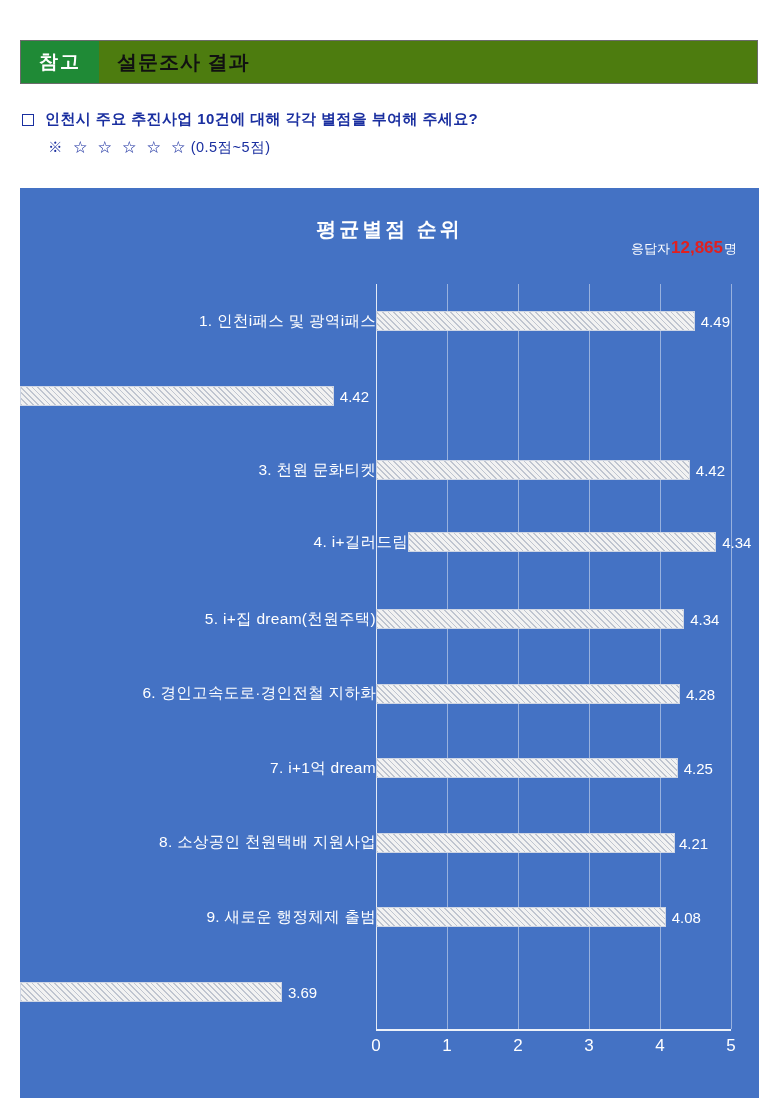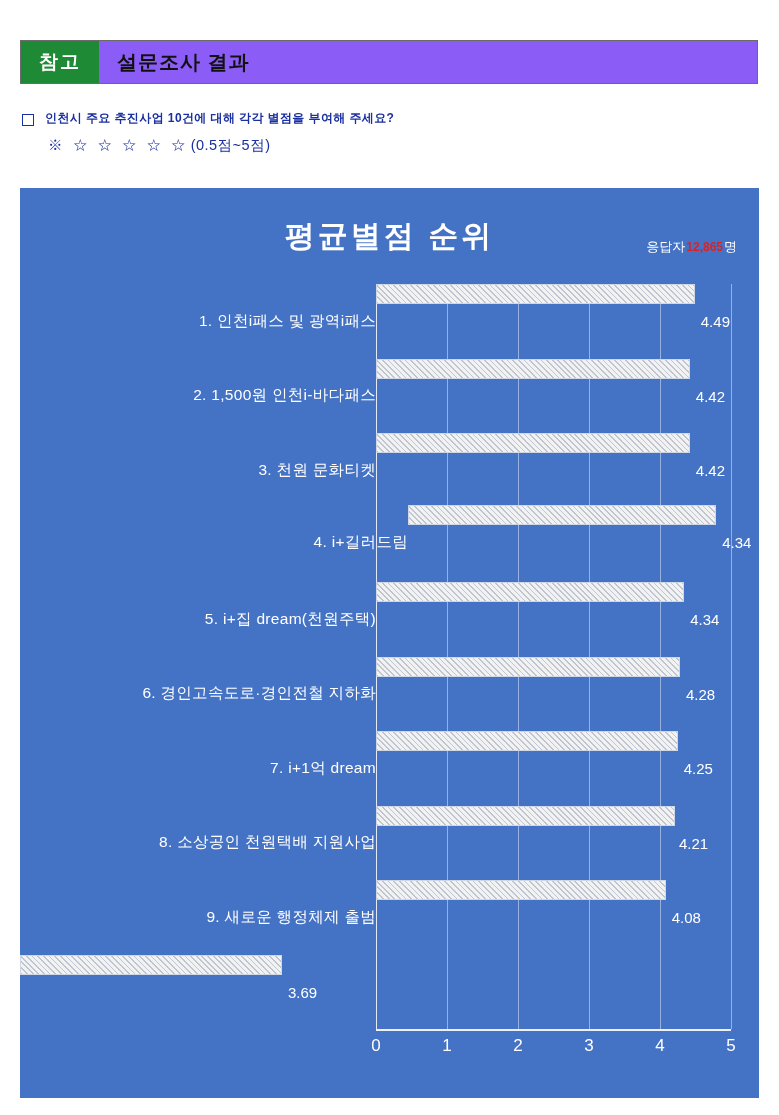--- a/index.html
+++ b/index.html
@@ -20,21 +20,21 @@
   .header-row {
     position: absolute;
     left: 20px;
     top: 40px;
     width: 738px;
     height: 44px;
     display: flex;
     align-items: stretch;
     border: 1px solid #6b6b6b;
     box-sizing: border-box;
-    background: #8b5cf6;
+    background: #4d7c0f;
   }
   .header-tag {
     width: 78px;
     background: #1f8a36;
     color: #ffffff;
     font-size: 19px;
     font-weight: bold;
     display: flex;
     align-items: center;
     justify-content: center;
@@ -55,21 +55,21 @@
   
   .question-block {
     position: absolute;
     left: 22px;
     top: 110px;
     width: 740px;
   }
   .question-line {
     display: flex;
     align-items: flex-start;
-    font-size: 12px;
+    font-size: 15px;
     font-weight: bold;
     color: #1a2fa0;
     letter-spacing: 0.4px;
   }
   .q-checkbox {
     width: 12px;
     height: 12px;
     border: 1.6px solid #1a2fa0;
     margin-right: 11px;
     margin-top: 4px;
@@ -97,37 +97,37 @@
     height: 910px;
     background: #4472c4;
     box-sizing: border-box;
   }
   .chart-title {
     position: absolute;
     left: 0;
     top: 28px;
     width: 100%;
     text-align: center;
-    font-size: 30px;
+    font-size: 20px;
     font-weight: bold;
     color: #ffffff;
     letter-spacing: 3px;
   }
   .respondents {
     position: absolute;
     right: 22px;
     top: 50px;
     font-size: 13px;
     color: #ffffff;
     white-space: nowrap;
   }
   .respondents .count {
     color: #e02020;
     font-weight: bold;
-    font-size: 12px;
+    font-size: 17px;
     margin: 0 1px;
   }
 
   
   .plot {
     position: absolute;
     left: 0;
     top: 96px;
     width: 739px;
     height: 790px;
@@ -154,20 +154,21 @@
     color: #ffffff;
     box-sizing: border-box;
     letter-spacing: 0.3px;
     white-space: nowrap;
   }
   .bar-wrap {
     position: relative;
     width: 355px;
     height: 100%;
     display: flex;
+    align-items: center;
   }
   .bar {
     height: 20px;
     background-color: #f2f2f2;
     background-image:
       repeating-linear-gradient(45deg,
         rgba(150,160,180,0.55) 0px,
         rgba(150,160,180,0.55) 1.2px,
         rgba(255,255,255,0) 1.2px,
         rgba(255,255,255,0) 4px);
@@ -264,21 +265,20 @@
       </div>
     <div class="rows">
         <div class="row" style="top: 0px; height: 74.5px;">
           <div class="row-label">1. 인천i패스 및 광역i패스</div>
           <div class="bar-wrap">
             <div class="bar" style="width: 318.79px;"></div>
             <div class="bar-value" style="left: 324.79px;">4.49</div>
           </div>
         </div>
         <div class="row" style="top: 74.5px; height: 74.5px;">
-          <div class="row-label">2. 1,500원 인천i-바다패스</div>
           <div class="bar-wrap">
             <div class="bar" style="width: 313.82px;"></div>
             <div class="bar-value" style="left: 319.82px;">4.42</div>
           </div>
         </div>
         <div class="row" style="top: 149px; height: 74.5px;">
           <div class="row-label">3. 천원 문화티켓</div>
           <div class="bar-wrap">
             <div class="bar" style="width: 313.82px;"></div>
             <div class="bar-value" style="left: 319.82px;">4.42</div>

